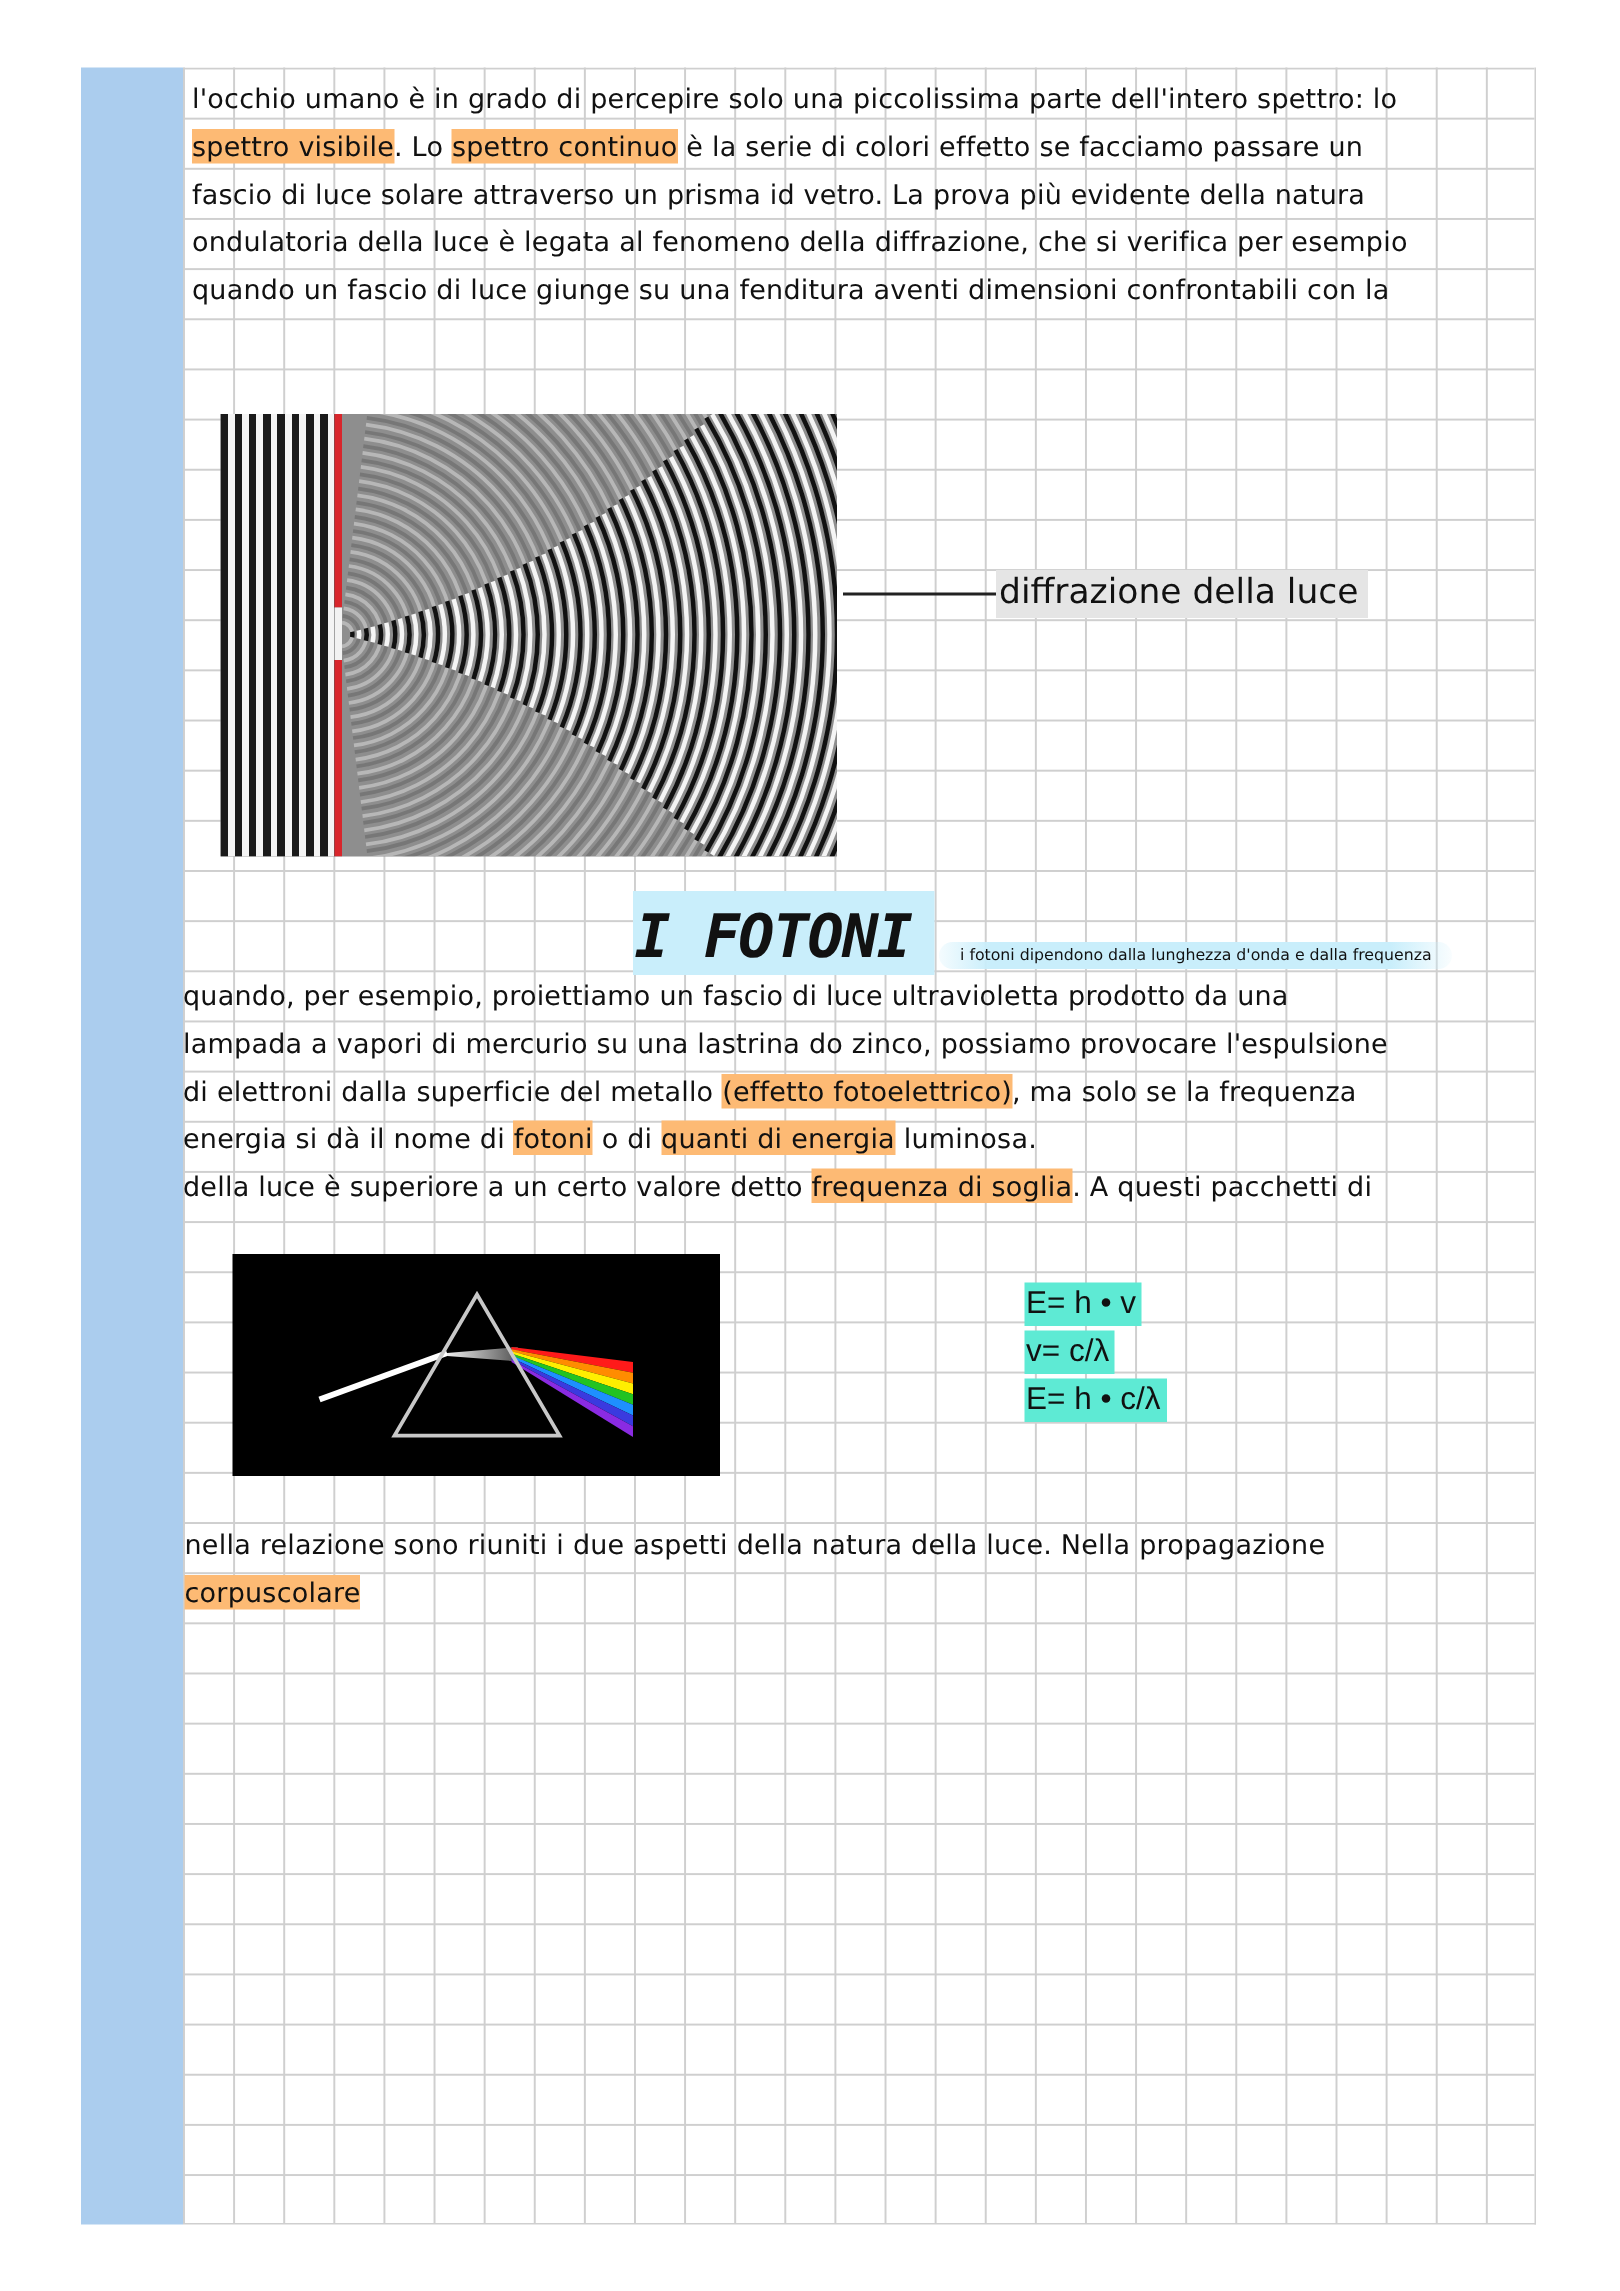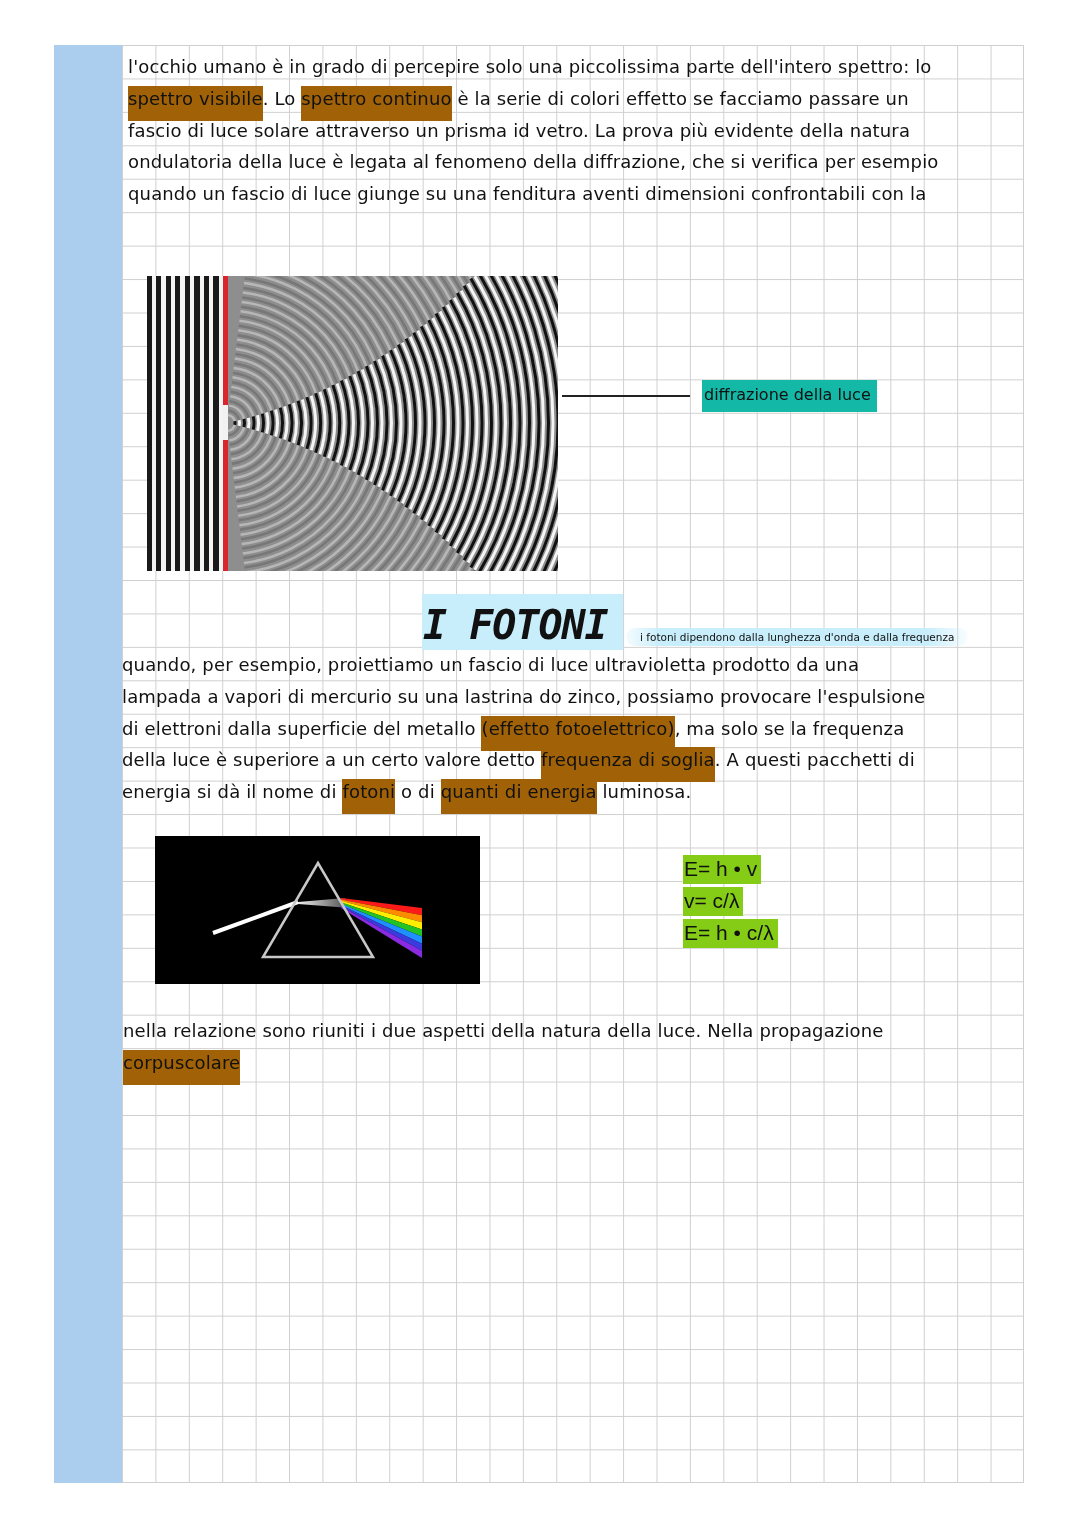--- a/index.html
+++ b/index.html
@@ -8,45 +8,45 @@
   .sidebar { position:absolute; left:54px; top:45px; width:68px; height:1438px; background:#abcdee; }
   .grid { position:absolute; left:122px; top:45px; width:902px; height:1438px;
           background-color:#fff;
           background-image:
             linear-gradient(to right, #cfcfcf 1px, transparent 1px),
             linear-gradient(to bottom, #cfcfcf 1px, transparent 1px);
           background-size:33.41px 33.44px;
           border-right:1px solid #cfcfcf; border-bottom:1px solid #cfcfcf; box-sizing:border-box; }
   .para { position:absolute; font-size:18px; line-height:31.8px; letter-spacing:0.15px; white-space:nowrap; }
   .para .line { display:block; height:31.8px; }
-  .hl { background:#a16207; padding:2px 0 12px 0; }
+  .hl { background:#fdba74; padding:2px 0 0 0; }
   #p1 { left:128px; top:51px; }
   #p2 { left:122px; top:649px; }
   #p3 { left:123px; top:1015px; }
 
   .diffraction { position:absolute; left:147px; top:276px; width:411px; height:295px; background:#8e8e8e; overflow:hidden; }
   .diffraction .plane { position:absolute; left:0; top:0; width:76px; height:100%;
     background:repeating-linear-gradient(to right, #1a1a1a 0 5px, #f4f4f4 5px 9.5px); }
   .diffraction .barrier-top { position:absolute; left:76px; top:0; width:5px; height:129px; background:#d8262c; }
   .diffraction .barrier-bot { position:absolute; left:76px; top:164px; width:5px; height:131px; background:#d8262c; }
   .diffraction .slit { position:absolute; left:76px; top:129px; width:5px; height:35px; background:#f2f2f2; }
   .diffraction svg { position:absolute; left:0; top:0; }
 
   .pointer-line { position:absolute; left:562px; top:395px; width:128px; height:1.5px; background:#222; }
-  .label-diff { position:absolute; left:702px; top:380px; font-size:16px; line-height:30px; padding:0 6px 2px 2px; background:#14b8a6; }
+  .label-diff { position:absolute; left:664px; top:380px; font-size:23px; line-height:30px; padding:0 6px 2px 2px; background:#e5e5e5; }
 
   .heading-hl { position:absolute; left:422px; top:594px; width:201px; height:56px; background:#c9eefb; }
   .heading { position:absolute; left:423px; top:600px; font-family:"DejaVu Sans Mono", monospace; font-weight:bold; font-size:40px; line-height:50px; letter-spacing:-1px;font-style:italic; }
   .note-hl { position:absolute; left:626px; top:628px; width:342px; height:18px; background:linear-gradient(to right, rgba(201,238,251,0.2), #c9eefb 10%, #c9eefb 88%, rgba(201,238,251,0.1)); border-radius:9px; }
   .note { position:absolute; left:640px; top:630px; font-size:10.5px; line-height:14px; }
 
   .prism { position:absolute; left:155px; top:836px; width:325px; height:148px; background:#000; overflow:hidden; }
   .formulas { position:absolute; left:683px; top:853px; font-family:"Liberation Sans", sans-serif; font-size:21px; line-height:32px; }
   .formulas .f { display:block; }
-  .formulas .f span { background:#84cc16; padding:2px 4px 4px 1px; }
+  .formulas .f span { background:#5eead4; padding:2px 4px 4px 1px; }
 </style>
 </head>
 <body>
 
 <div class="sidebar"></div>
 <div class="grid"></div>
 
 <div class="para" id="p1">
     <span class="line"><span>l'occhio umano è in grado di percepire solo una piccolissima parte dell'intero spettro: lo</span></span>
     <span class="line"><span class="hl">spettro visibile</span><span>. Lo </span><span class="hl">spettro continuo</span><span> è la serie di colori effetto se facciamo passare un</span></span>
@@ -227,22 +227,22 @@
 
 <div class="heading-hl"></div>
 <div class="heading">I FOTONI</div>
 <div class="note-hl"></div>
 <div class="note">i fotoni dipendono dalla lunghezza d'onda e dalla frequenza</div>
 
 <div class="para" id="p2">
     <span class="line"><span>quando, per esempio, proiettiamo un fascio di luce ultravioletta prodotto da una</span></span>
     <span class="line"><span>lampada a vapori di mercurio su una lastrina do zinco, possiamo provocare l'espulsione</span></span>
     <span class="line"><span>di elettroni dalla superficie del metallo </span><span class="hl">(effetto fotoelettrico)</span><span>, ma solo se la frequenza</span></span>
+    <span class="line"><span>energia si dà il nome di </span><span class="hl">fotoni</span><span> o di </span><span class="hl">quanti di energia</span><span> luminosa.</span></span>
     <span class="line"><span>della luce è superiore a un certo valore detto </span><span class="hl">frequenza di soglia</span><span>. A questi pacchetti di</span></span>
-    <span class="line"><span>energia si dà il nome di </span><span class="hl">fotoni</span><span> o di </span><span class="hl">quanti di energia</span><span> luminosa.</span></span>
   </div>
 
 <div class="prism">
   <svg width="325" height="148" viewBox="0 0 325 148">
     <defs>
       <linearGradient id="inner" x1="0" x2="1" y1="0" y2="0">
         <stop offset="0" stop-color="#eeeeee"></stop>
         <stop offset="1" stop-color="#444444"></stop>
       </linearGradient>
     </defs>

